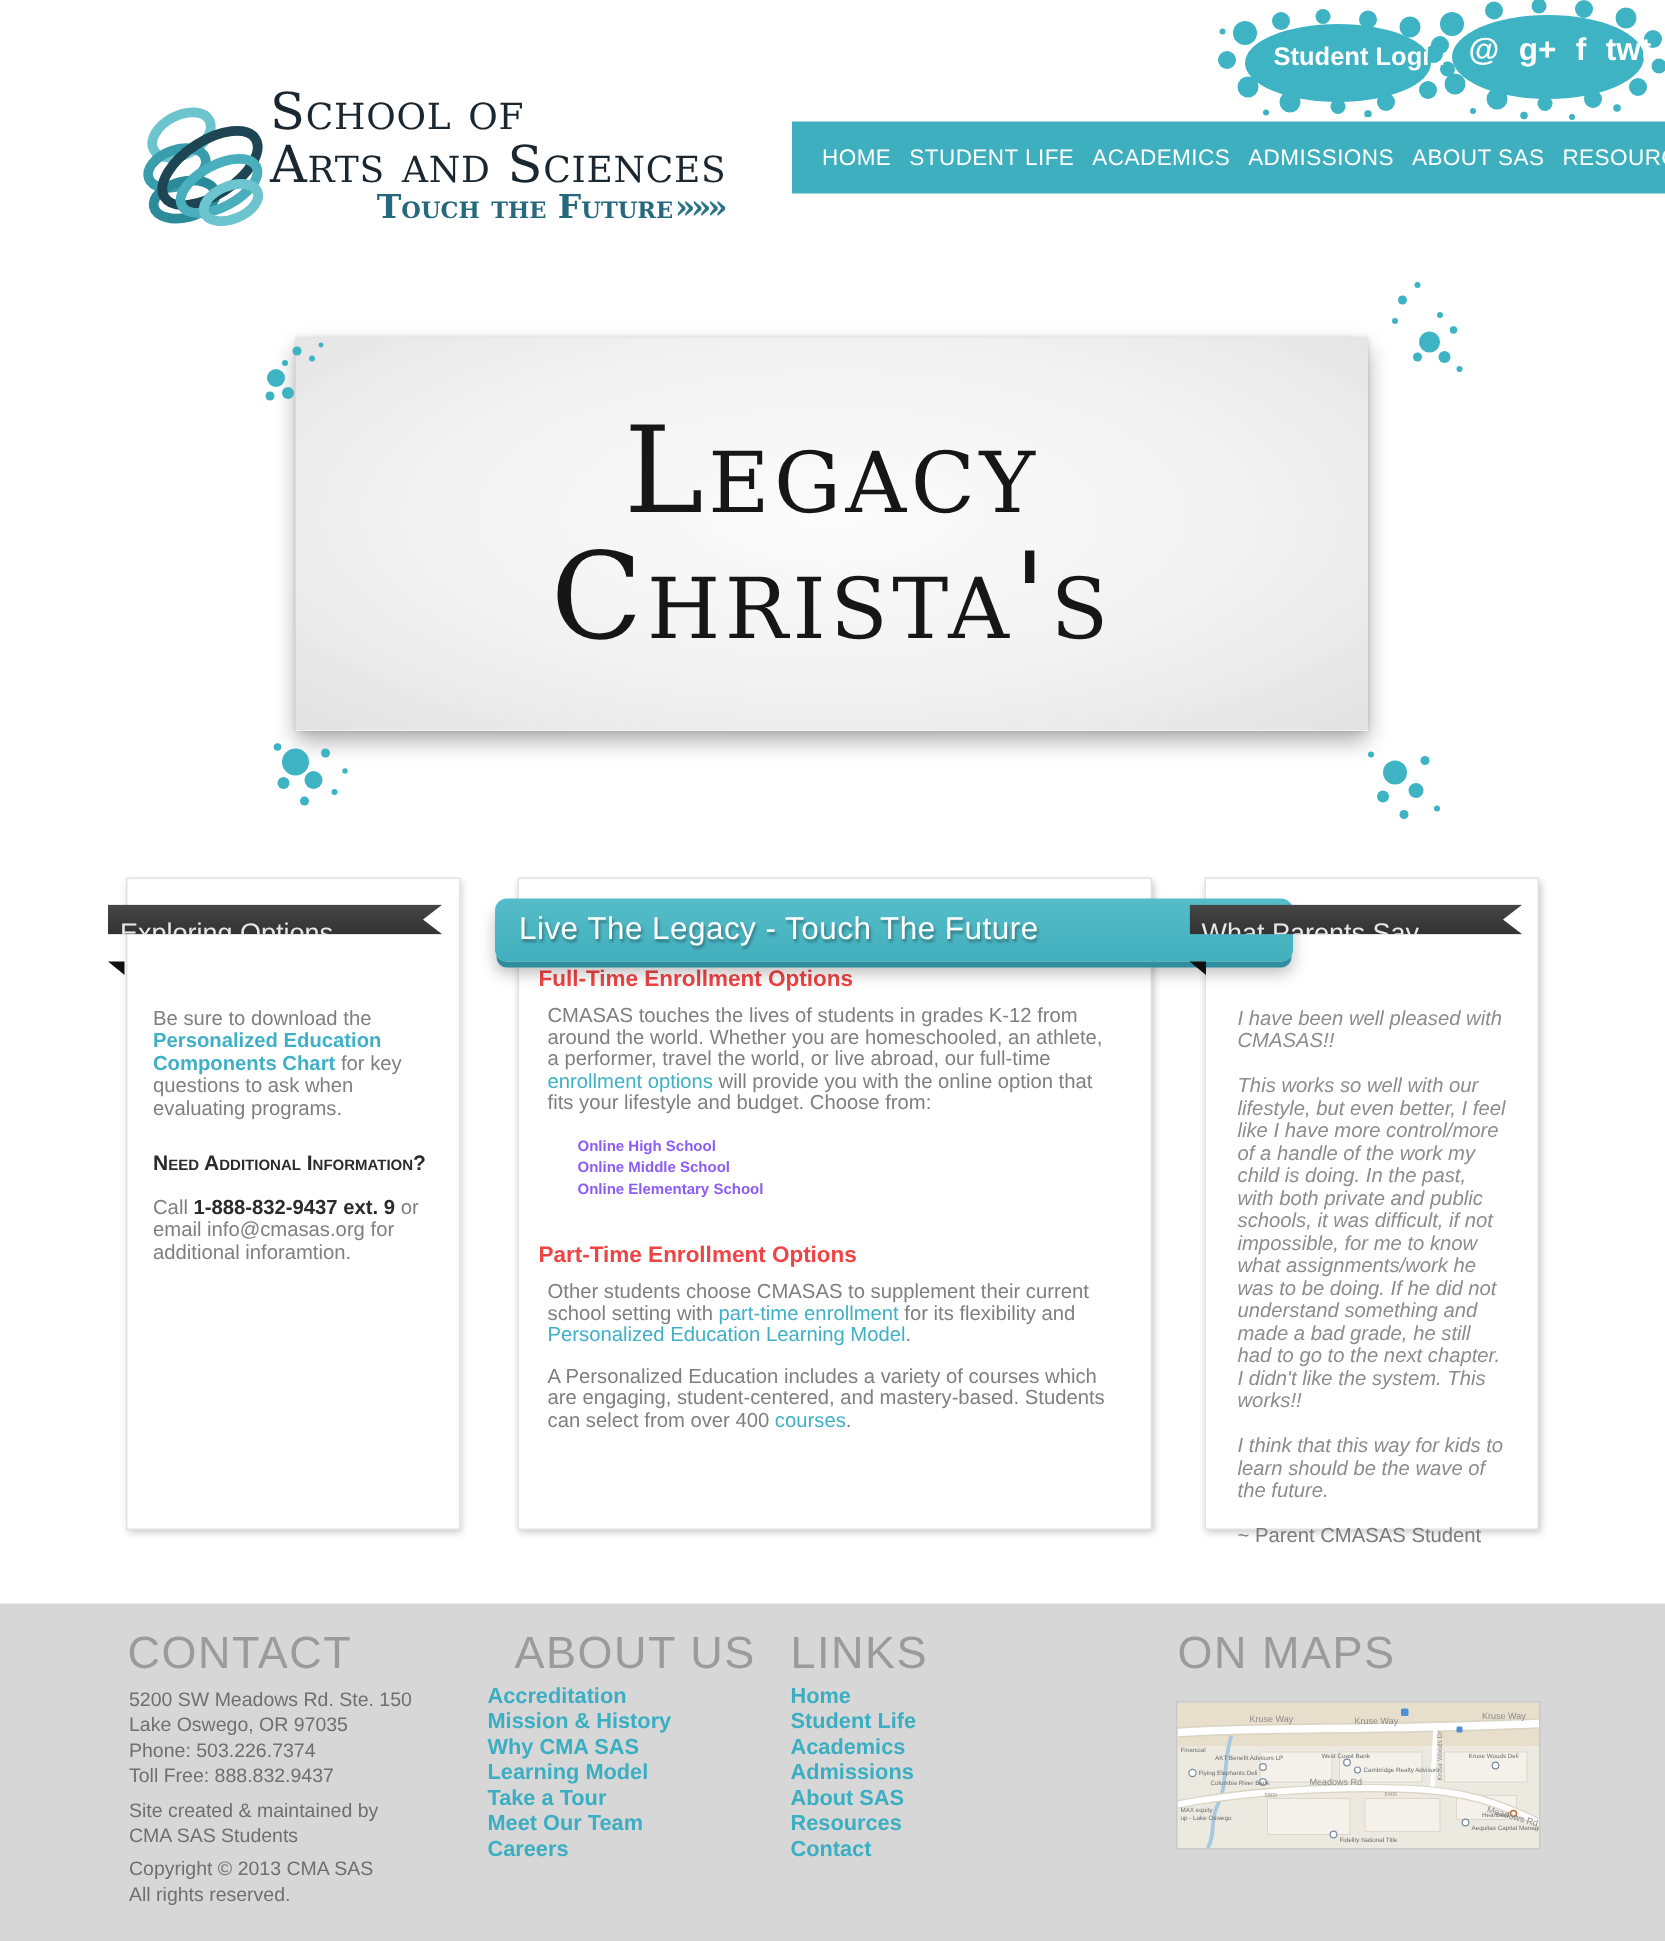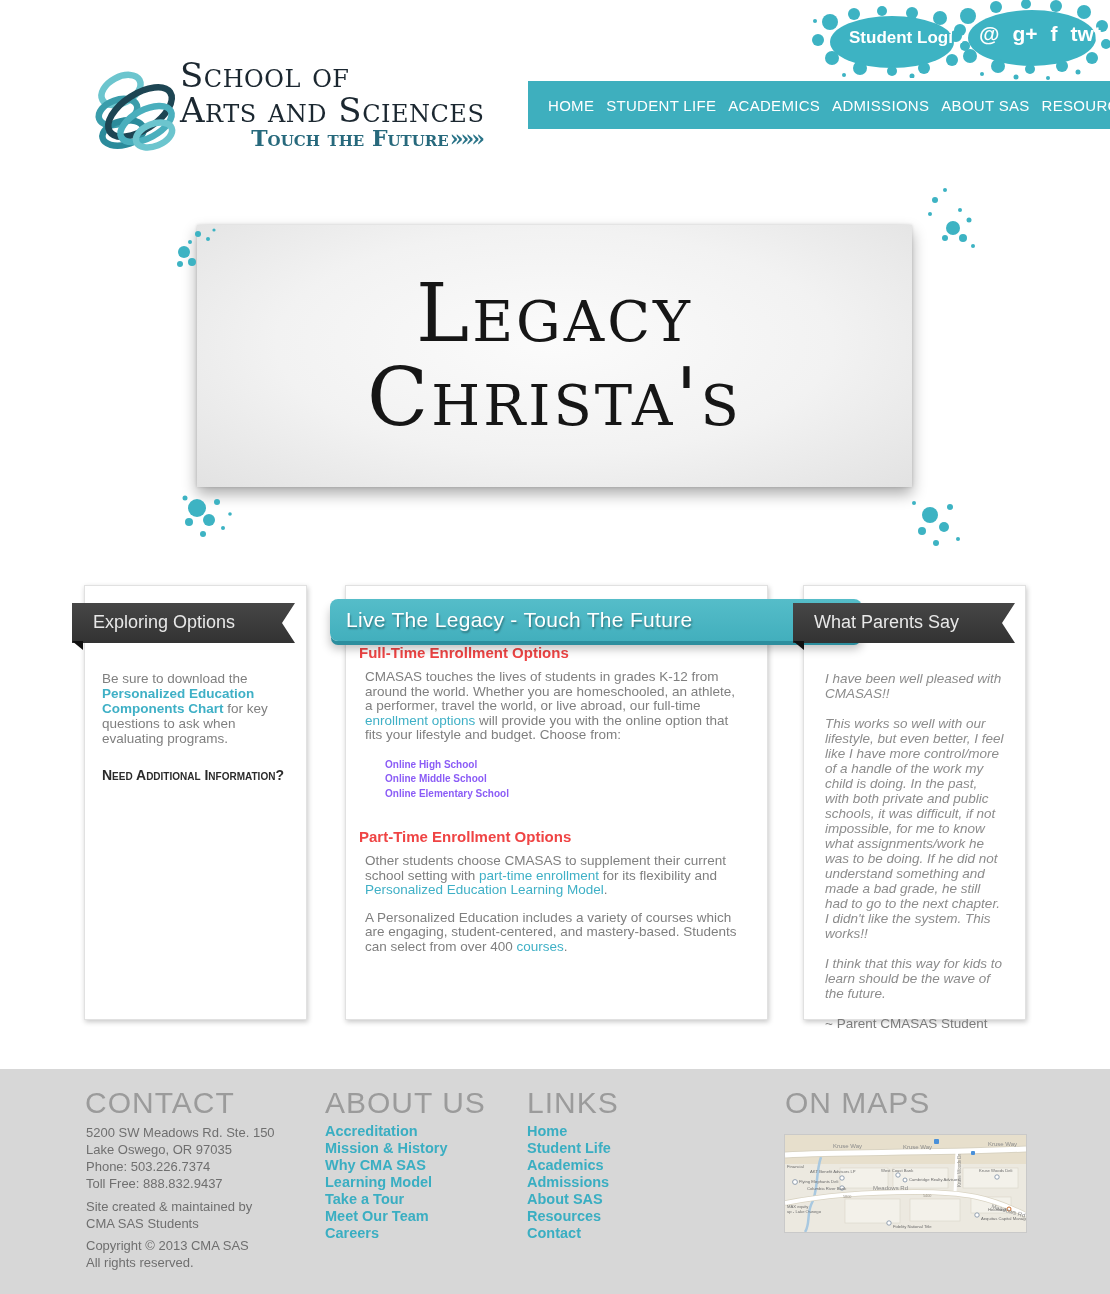--- a/index.html
+++ b/index.html
@@ -37,22 +37,22 @@
   .hero-line{font-family:"DejaVu Serif",serif;font-variant:small-caps;font-size:80px;
              color:#161616;line-height:84px;letter-spacing:3px;}
 
   
   .panel{position:absolute;top:585px;height:435px;background:#fff;border:1px solid #e1e1e1;
          box-shadow:1px 2px 5px rgba(0,0,0,.22);box-sizing:border-box;}
   #panel-left{left:84px;width:223px;}
   #panel-mid{left:345px;width:423px;}
   #panel-right{left:803px;width:223px;}
 
-  .ribbon{position:absolute;top:603px;height:40px;background:linear-gradient(180deg,#464646,#323232);
-          color:#e8e8e8;font-size:18px;line-height:38px;padding-left:21px;box-sizing:border-box;
+  .ribbon{position:absolute;top:603px;height:20px;background:linear-gradient(180deg,#464646,#323232);
+          color:#e8e8e8;font-size:18px;line-height:38px;padding-left:8px;box-sizing:border-box;
           clip-path:polygon(0 0,100% 0,calc(100% - 13px) 50%,100% 100%,0 100%);}
   #ribbon-left{left:72px;width:223px;}
   #ribbon-right{left:793px;width:222px;}
   .ribbon-fold{position:absolute;top:641px;width:0;height:0;
                border-right:11px solid #101010;border-bottom:9px solid transparent;}
   #fold-left{left:72px;} #fold-right{left:793px;}
 
   .banner{position:absolute;left:330px;top:599px;width:532px;height:42px;border-radius:8px;
           background:linear-gradient(180deg,#55bdc9,#42afbd);
           box-shadow:0 5px 0 -1px #2c8e9e,0 8px 10px rgba(0,0,0,.25);
@@ -214,20 +214,21 @@
     <circle cx="50" cy="22" r="3"></circle>
       <circle cx="36" cy="58" r="3"></circle>
       <circle cx="58" cy="54" r="2"></circle>
     <circle cx="14" cy="18" r="2"></circle>
   </svg>
 
   <div class="panel" id="panel-left">
     <div class="left-content">
       <p><span>Be sure to download the </span><a class="teal-link bold">Personalized Education Components Chart</a><span> for key questions to ask when evaluating programs.</span></p>
       <div class="info-heading">Need Additional Information?</div>
+      <p><span>Call </span><span class="bold" style="color:#2b2b2b;">1-888-832-9437 ext. 9</span><span> or email info@cmasas.org for additional inforamtion.</span></p>
     </div>
   </div>
 
   <div class="panel" id="panel-mid">
     <div class="mid-content">
       <h3>Full-Time Enrollment Options</h3>
       <p><span>CMASAS touches the lives of students in grades K-12 from around the world. Whether you are homeschooled, an athlete, a performer, travel the world, or live abroad, our full-time </span><a class="teal-link">enrollment options</a><span> will provide you with the online option that fits your lifestyle and budget. Choose from:</span></p>
       <div class="link-list">
         <a>Online High School</a>
         <a>Online Middle School</a>
@@ -249,21 +250,21 @@
   </div>
 
   <div class="ribbon" id="ribbon-left">Exploring Options</div>
   <div class="ribbon-fold" id="fold-left"></div>
   <div class="banner">Live The Legacy - Touch The Future</div>
   <div class="ribbon" id="ribbon-right">What Parents Say</div>
   <div class="ribbon-fold" id="fold-right"></div>
 
   <div class="footer">
     <div class="f-heading" style="left:85px;">CONTACT</div>
-    <div class="f-heading" style="left:325px;">ABOUT US</div>
+    <div class="f-heading" style="left:343px;">ABOUT US</div>
     <div class="f-heading" style="left:527px;">LINKS</div>
     <div class="f-heading" style="left:785px;">ON MAPS</div>
 
     <div class="f-block" style="left:86px;top:55px;">
       <div>5200 SW Meadows Rd. Ste. 150</div>
       <div>Lake Oswego, OR 97035</div>
       <div>Phone: 503.226.7374</div>
       <div>Toll Free: 888.832.9437</div>
     </div>
     <div class="f-block" style="left:86px;top:129px;">

